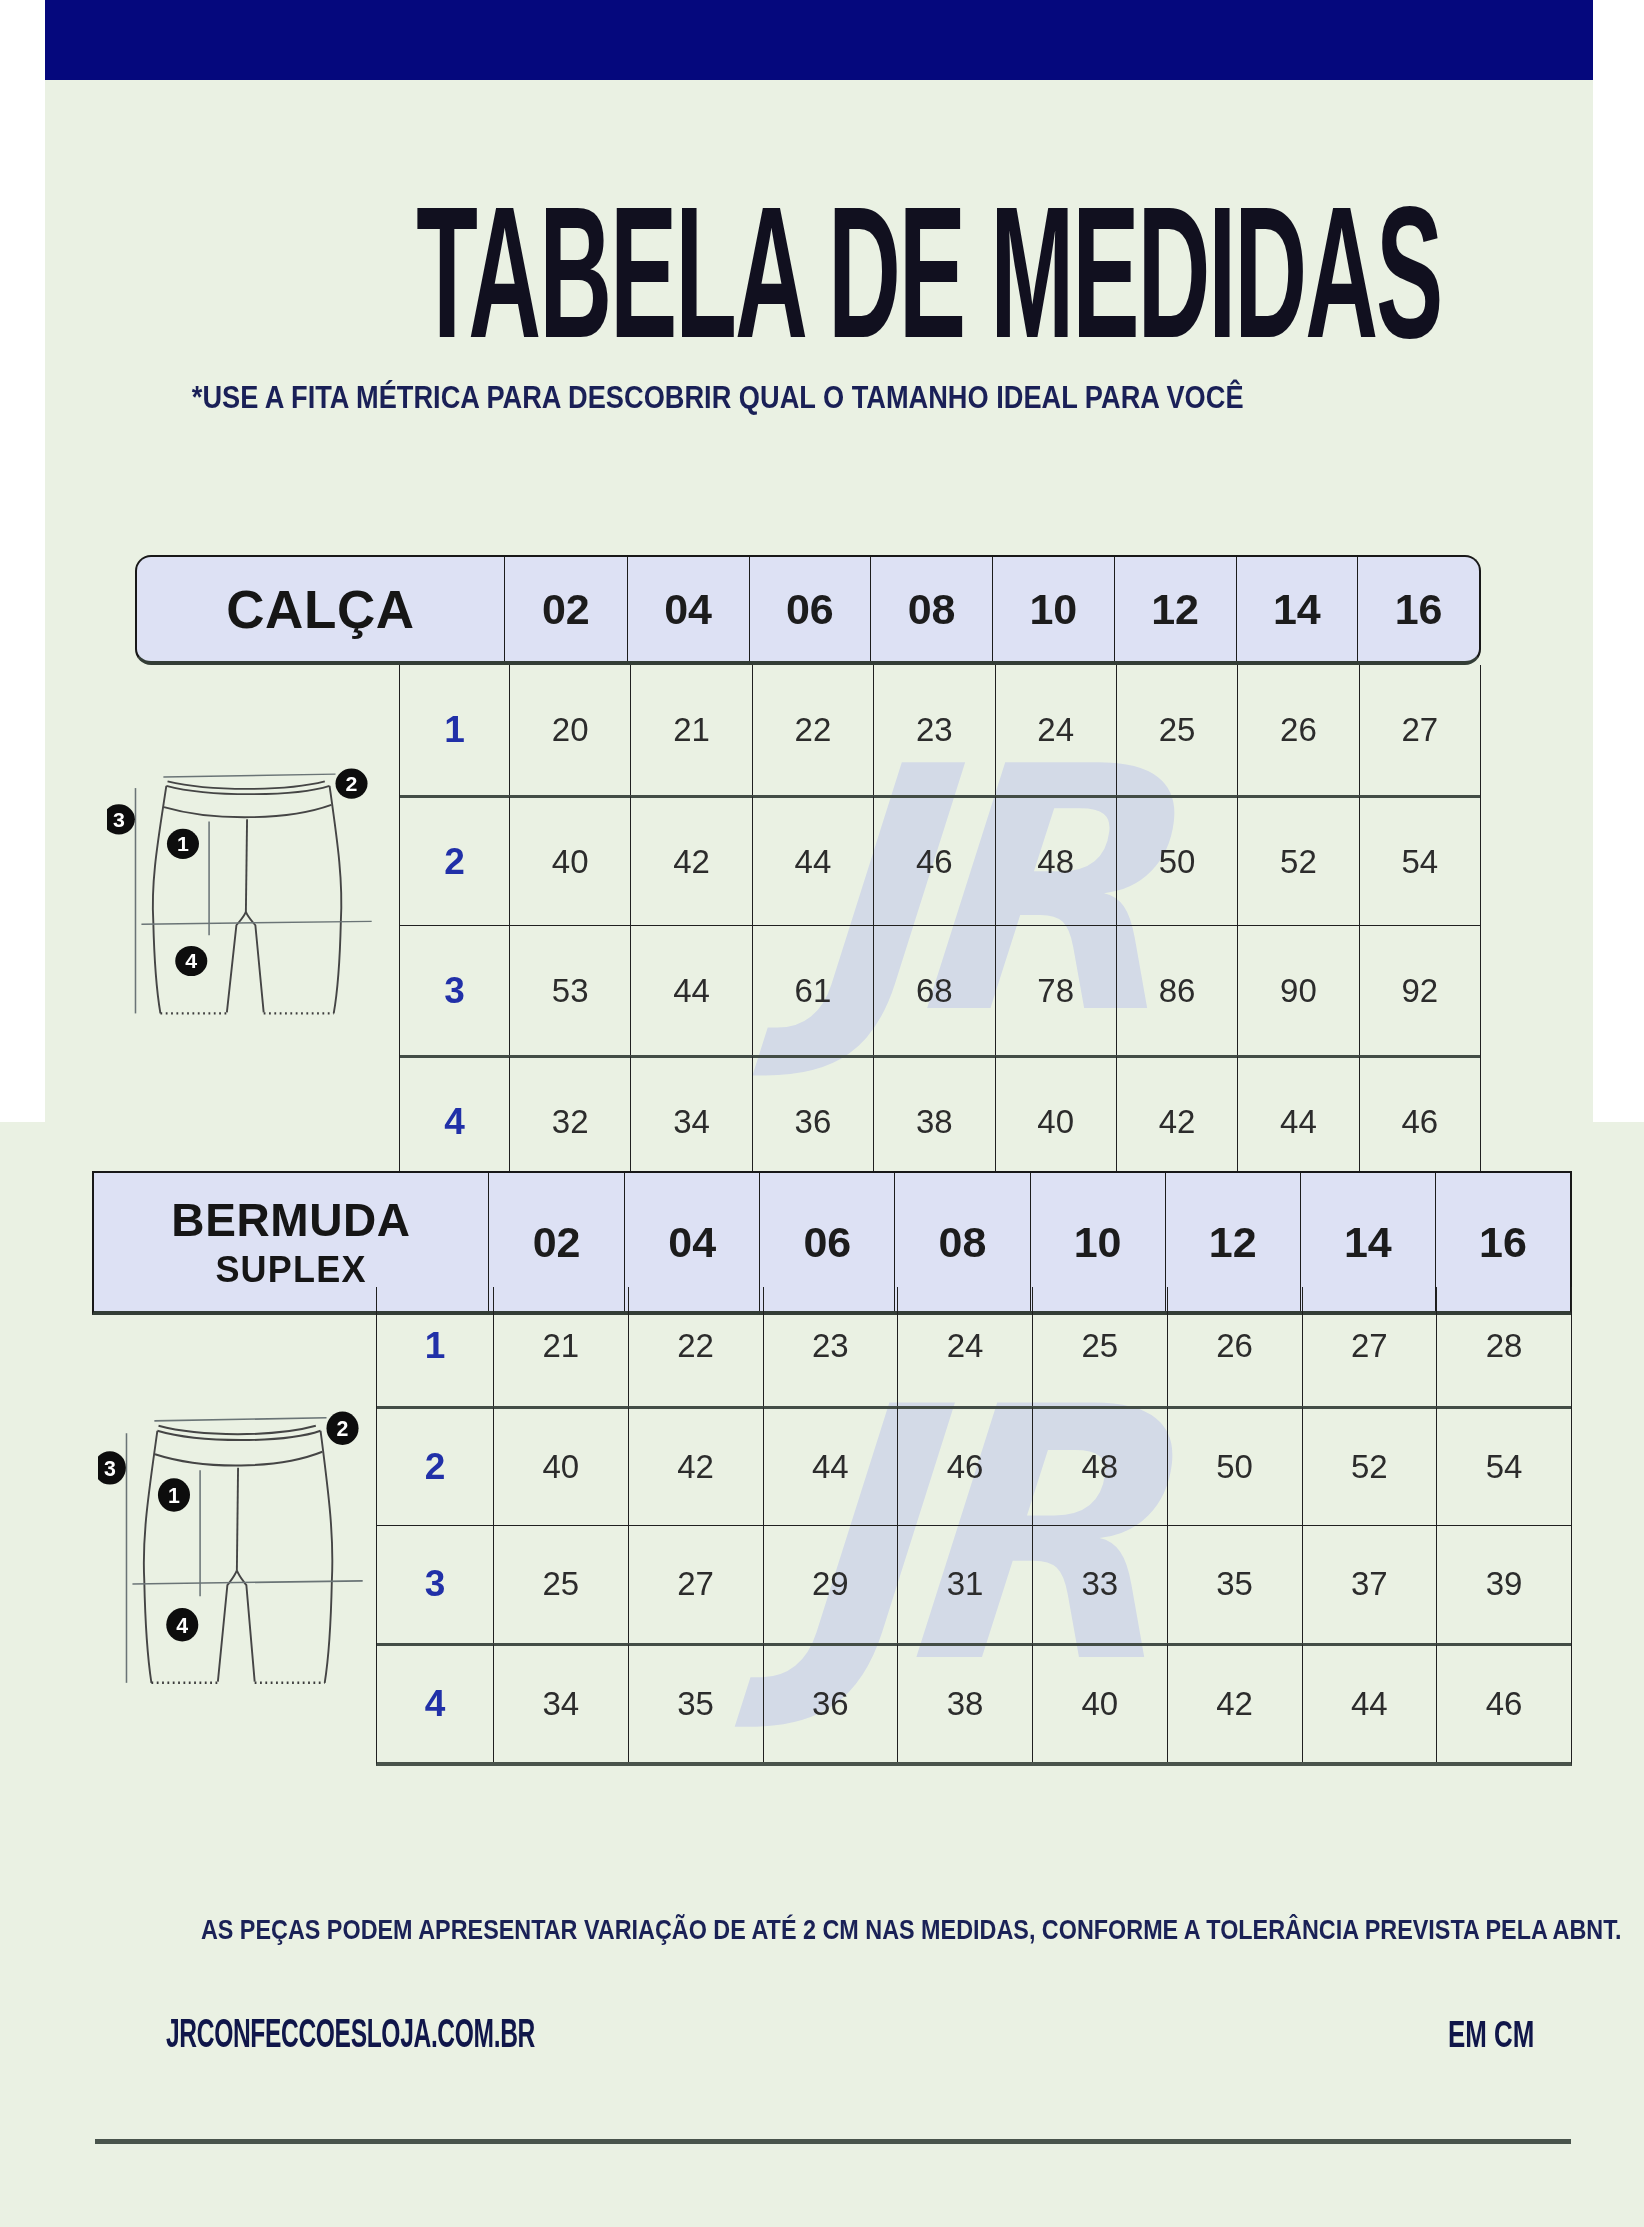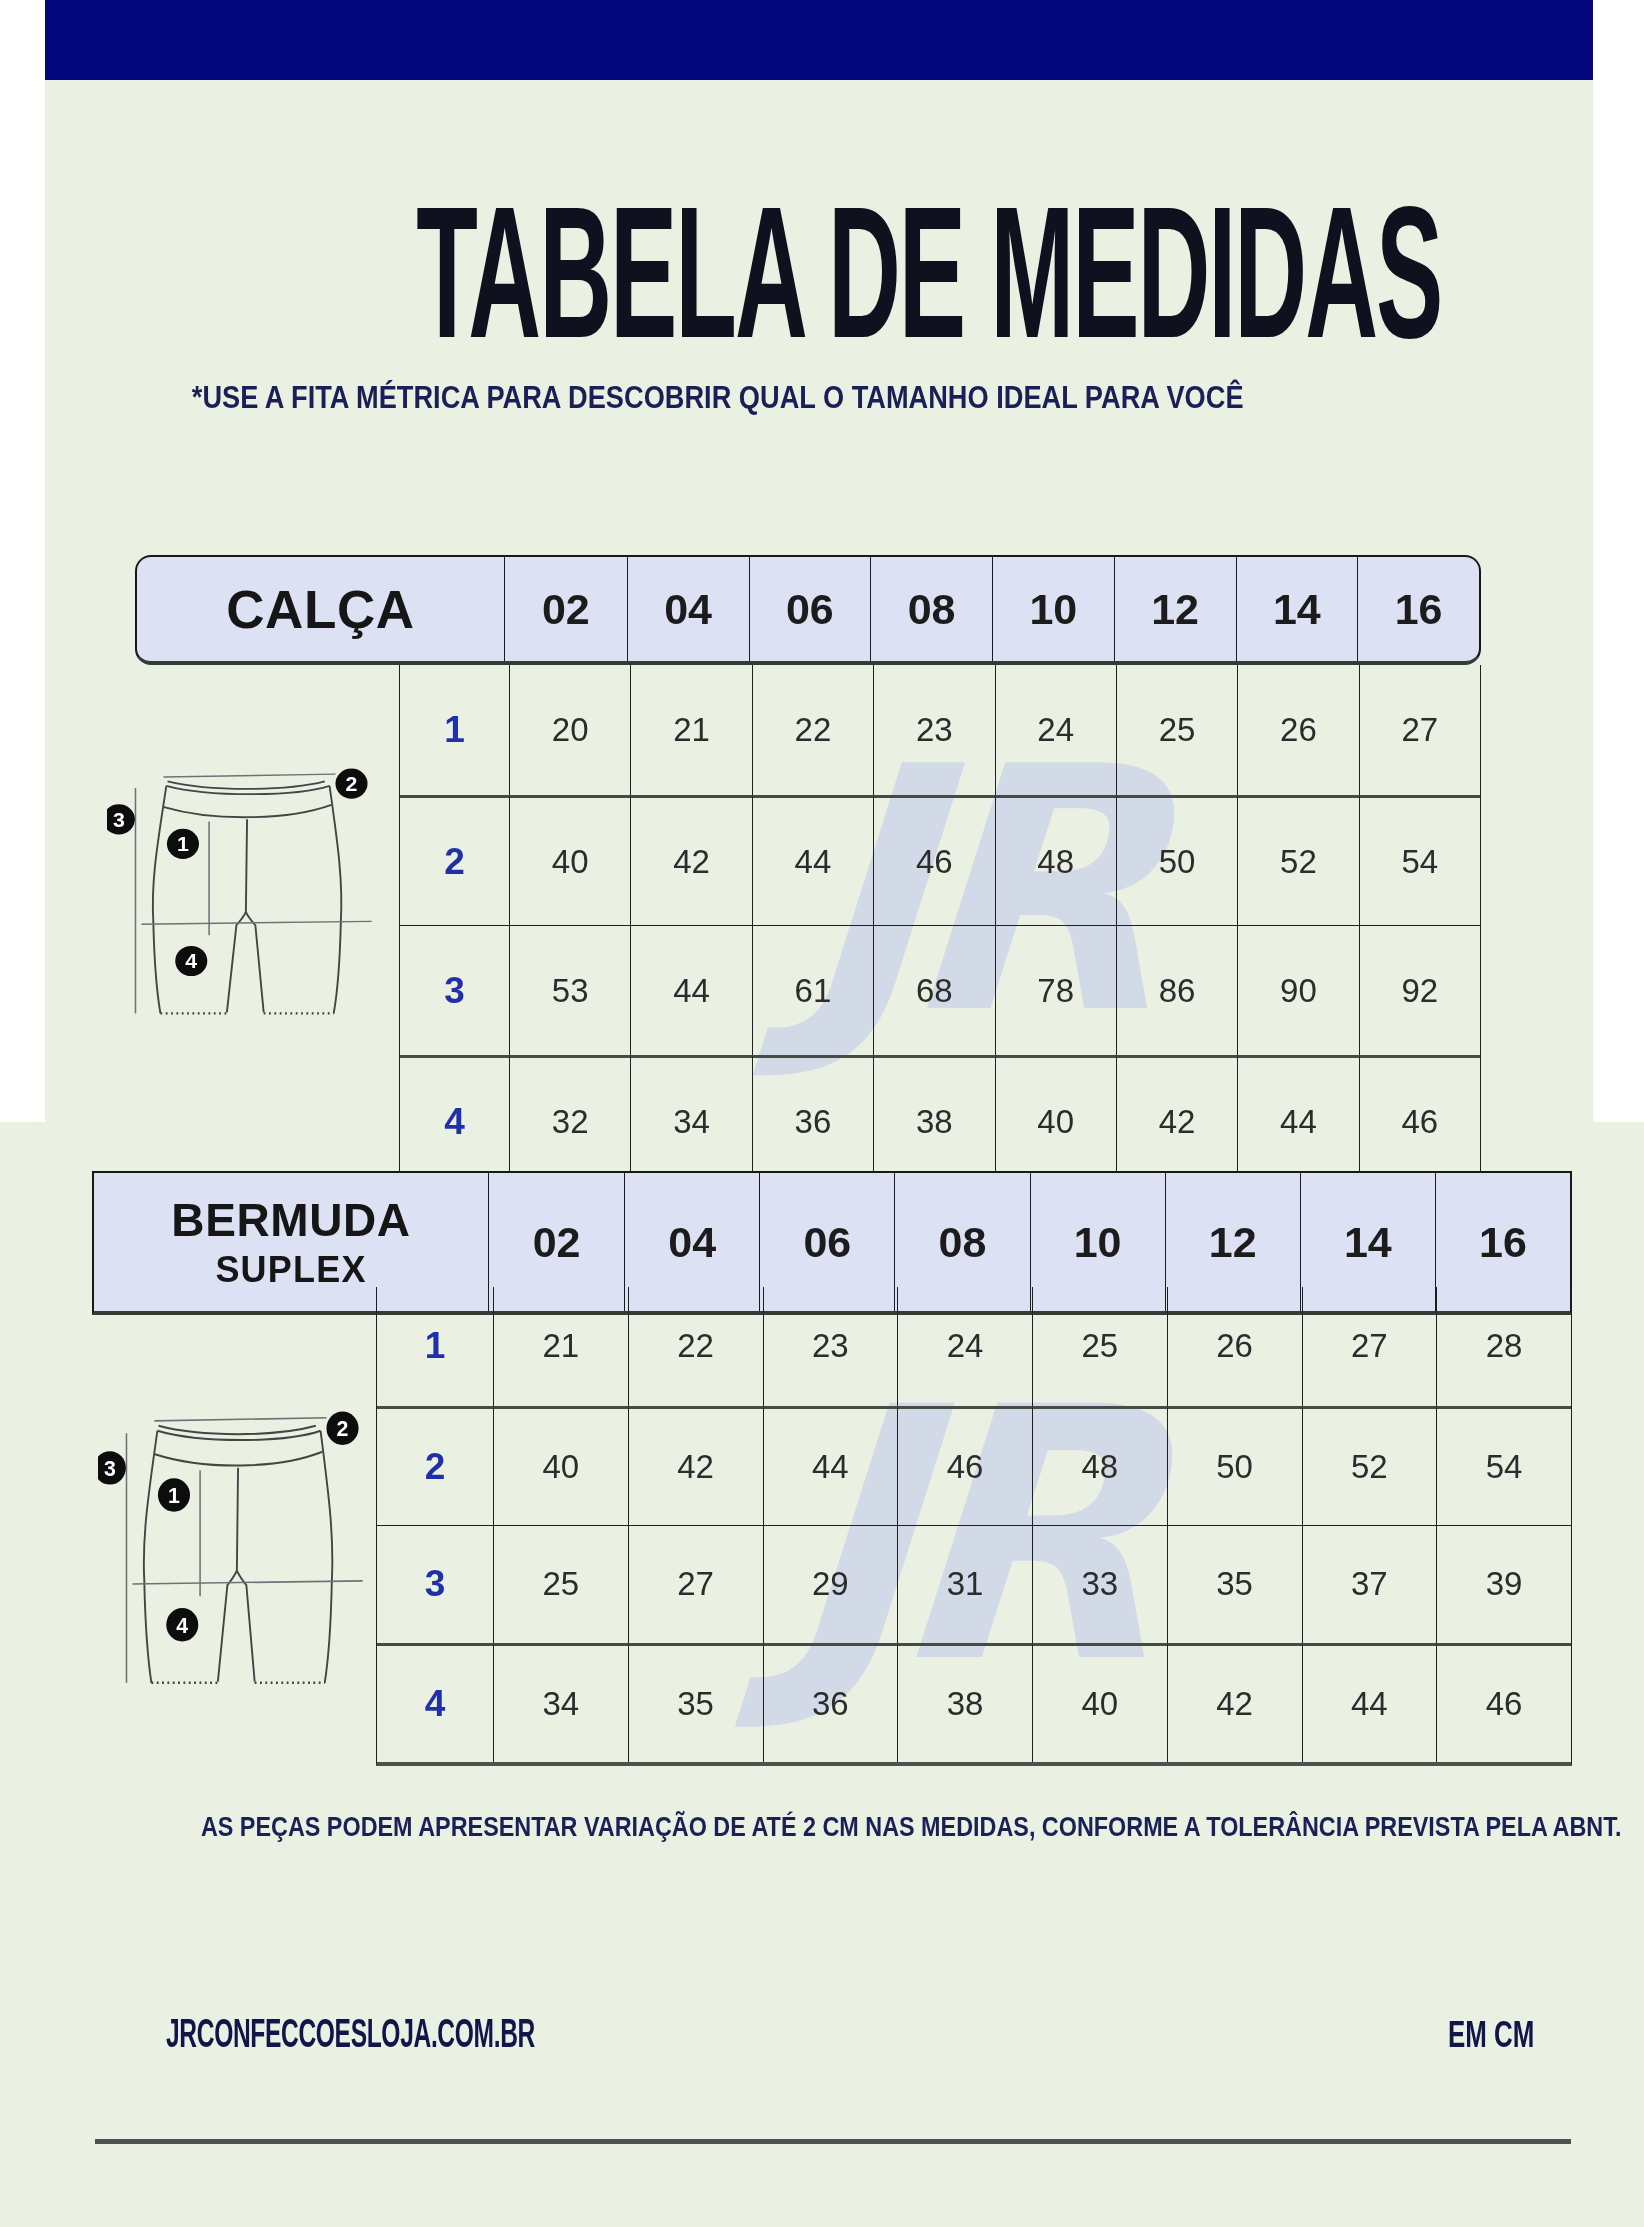--- a/index.html
+++ b/index.html
@@ -57,21 +57,21 @@
   .diagram{position:absolute;z-index:2;}
   #diagram-calca{left:107px;top:768px;}
   #diagram-bermuda{left:98px;top:1411px;}
   .garment{stroke:#454545;fill:none;stroke-width:3.2;}
   .measure{stroke:#6a7476;fill:none;stroke-width:2.6;}
   .hem{stroke:#3c3c3c;fill:none;stroke-width:4;stroke-dasharray:3,6;}
   .marker-circle{fill:#0d0d0d;}
   .marker-num{fill:#ffffff;font-family:"Liberation Sans",sans-serif;font-weight:700;font-size:36px;
               text-anchor:middle;}
 
-  .note-wrap{position:absolute;left:45px;top:1810px;width:1548px;text-align:right;z-index:2;text-decoration:underline;}
+  .note-wrap{position:absolute;left:45px;top:1913px;width:1548px;text-align:right;z-index:2;text-decoration:underline;}
   .note{display:inline-block;font-size:28.5px;font-weight:700;color:#1a2156;
         transform:scaleX(0.82);transform-origin:center top;white-space:nowrap;}
   .website{position:absolute;left:166px;top:2010px;z-index:2;font-size:41px;font-weight:700;
            color:#10164a;transform:scaleX(0.6);transform-origin:left top;letter-spacing:-0.6px;
            white-space:nowrap;}
   .unit-label{position:absolute;left:1448px;top:2014px;z-index:2;font-size:36px;font-weight:700;
            color:#10164a;transform:scaleX(0.72);transform-origin:left top;white-space:nowrap;}
   .bottom-rule{position:absolute;left:95px;top:2139px;width:1476px;height:5.2px;background:#49544c;z-index:2;}
 </style>
 </head>

